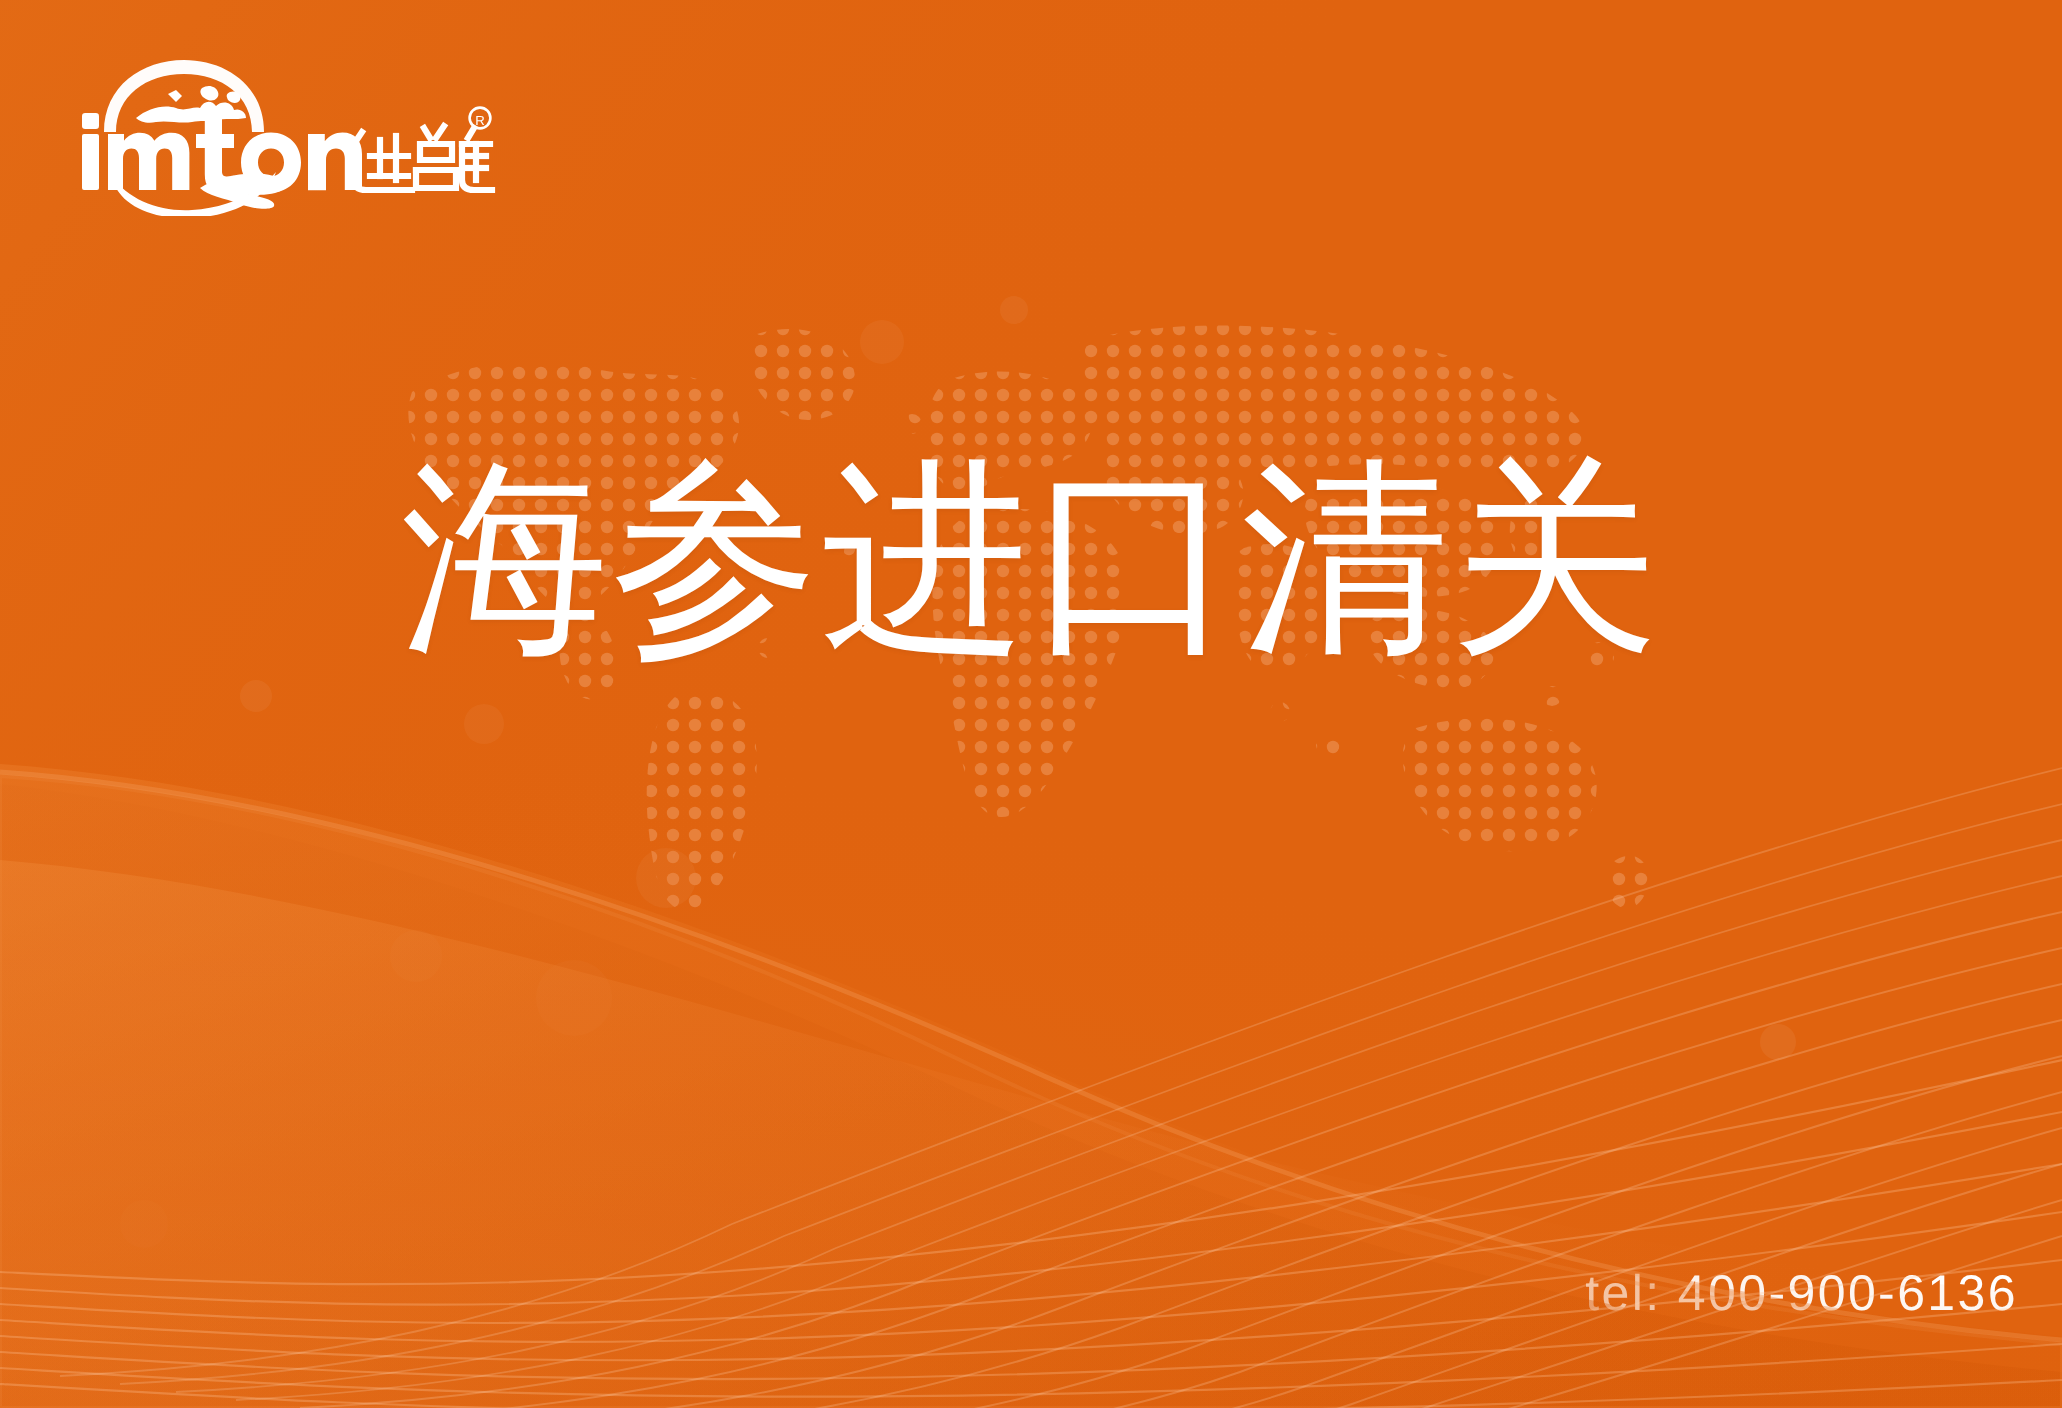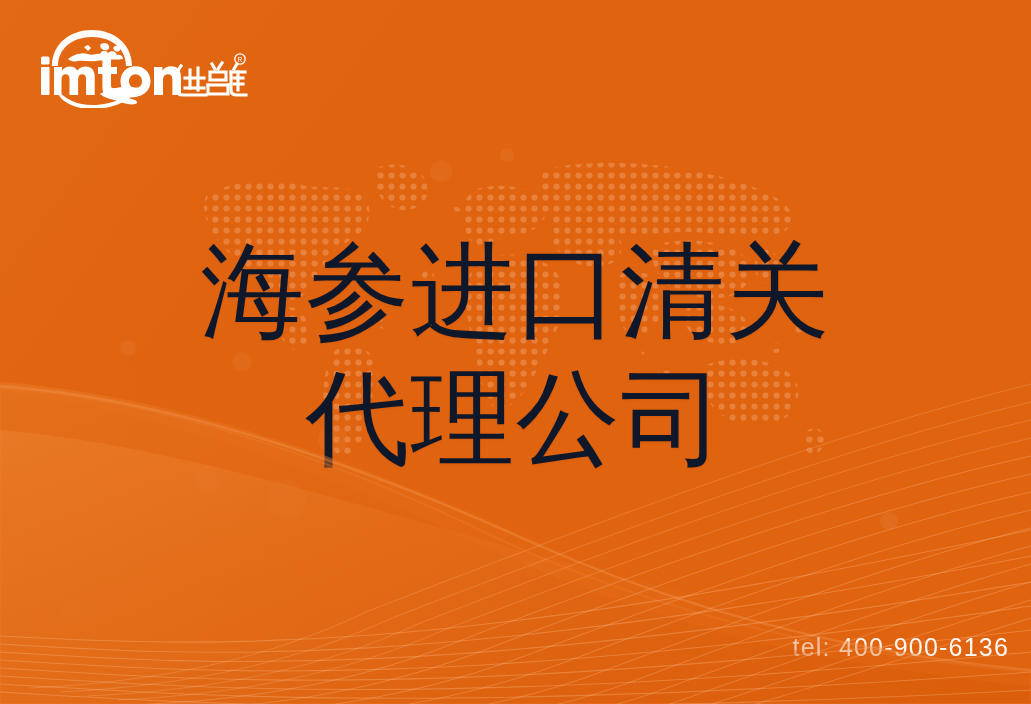--- a/index.html
+++ b/index.html
@@ -45,24 +45,24 @@
     left: 188px;
     top: 148px;
     width: 640px;
     height: 325px;
   }
 
   
   #headline {
     position: absolute;
     left: 0;
-    top: 228px;
+    top: 216px;
     width: 1031px;
     text-align: center;
-    color: #0f172a;
+    color: #ffffff;
     line-height: 1.22;
     letter-spacing: 1px;
     font-weight: 400;
     font-size: 104px;
     font-family: "DejaVu Sans", "Liberation Sans", sans-serif;
     text-shadow: 0 1px 2px rgba(120,45,0,0.10);
   }
   #headline .hl-line {
     display: block;
     white-space: nowrap;
@@ -328,18 +328,17 @@
         <g>
           <circle cx="202" cy="33" r="5.2" fill="none" stroke="#ffffff" stroke-width="1.3"></circle>
           <text x="202" y="36.3" font-size="6.6" text-anchor="middle" font-family="Liberation Sans, sans-serif" fill="#ffffff">R</text>
         </g>
       </g>
     </svg>
   </div>
 
   <div id="headline">
     <span class="hl-line">海参进口清关</span>
-    <span class="hl-line">代理公司</span>
   </div>
 
   <div id="phone">tel: 400-900-6136</div>
 
 </div>
 
 </body></html>

